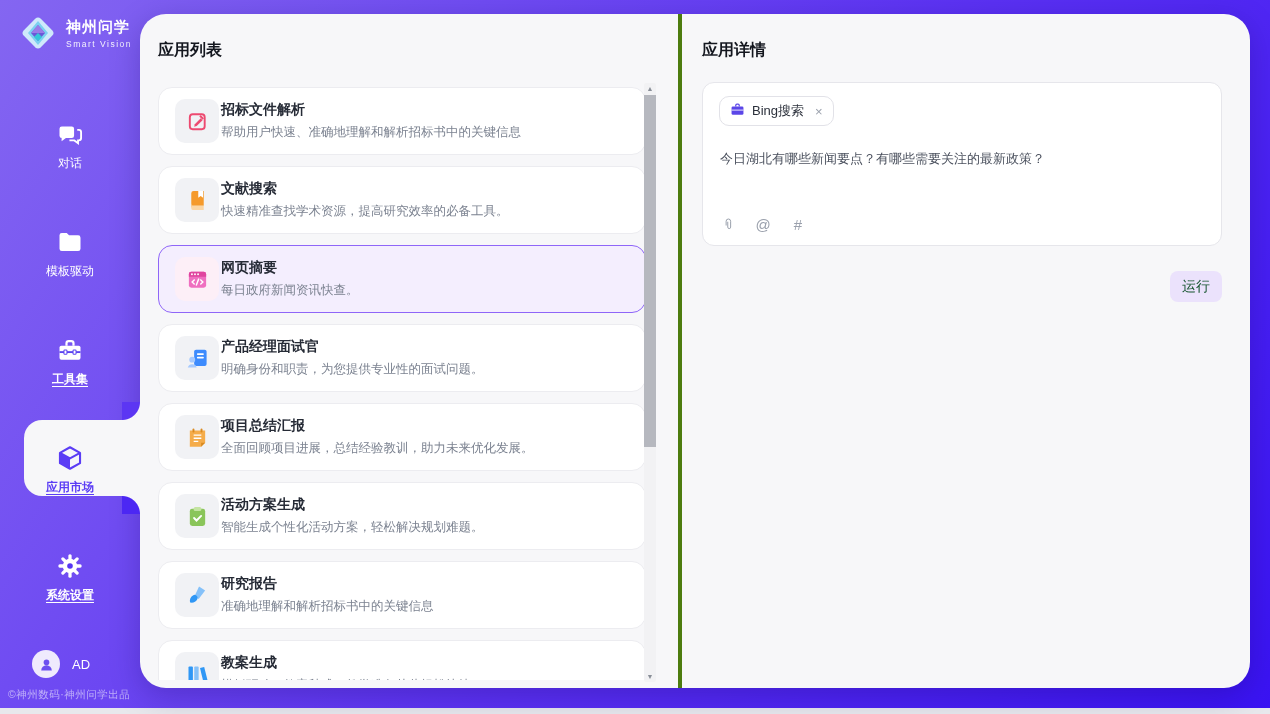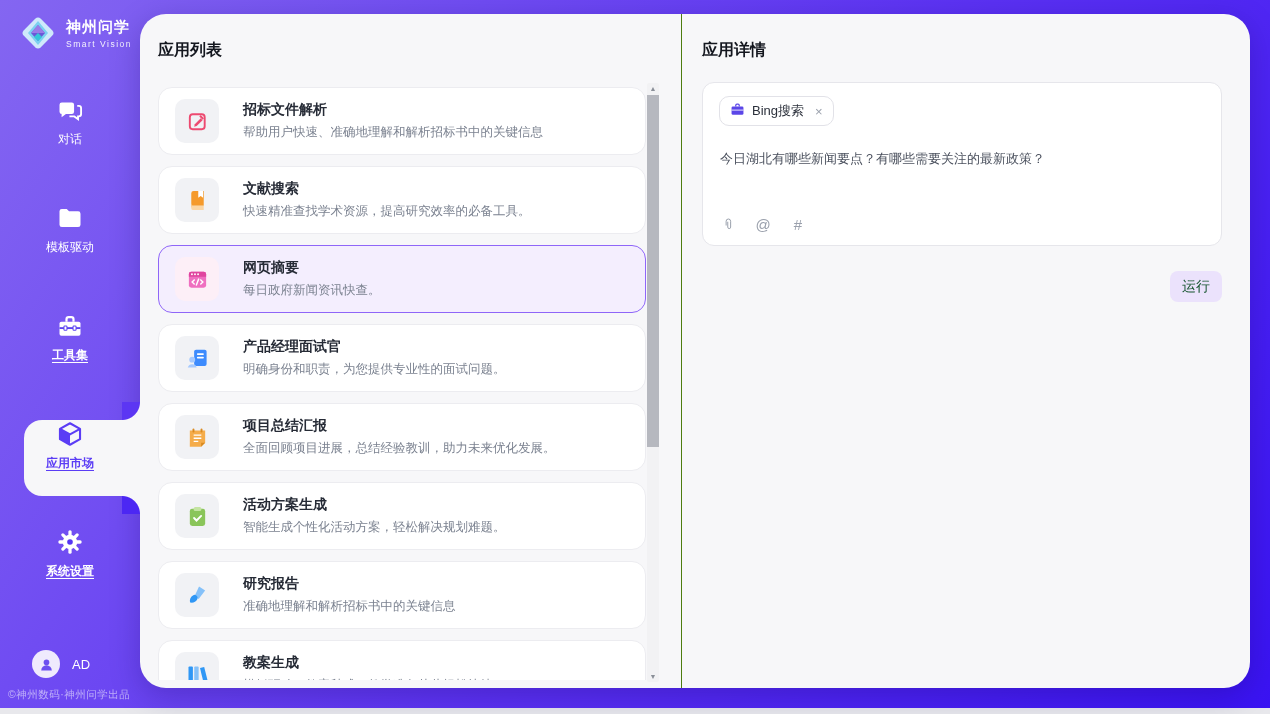--- a/index.html
+++ b/index.html
@@ -12,21 +12,21 @@
   
   .sidebar { position:absolute; left:0; top:0; width:140px; height:708px; color:#fff; }
   .logo { position:absolute; left:18px; top:13px; display:flex; align-items:center; gap:8px; }
   .logo-mark { width:40px; height:40px; display:inline-flex; }
   .logo-mark svg { width:100%; height:100%; }
   .logo-title { font-size:15px; font-weight:bold; letter-spacing:1px; }
   .logo-sub { font-size:8.5px; letter-spacing:1.5px; opacity:.92; margin-top:2px; }
 
   .nav { position:absolute; left:0; top:96px; width:140px; }
   .nav-item { position:relative; height:76px; margin-bottom:32px; display:flex; flex-direction:column;
-              align-items:center; justify-content:flex-start; cursor:pointer; }
+              align-items:center; justify-content:flex-end; cursor:pointer; }
   .nav-icon { width:28px; height:28px; display:inline-flex; position:relative; z-index:2; }
   .nav-icon svg { width:100%; height:100%; }
   .nav-label { position:relative; z-index:2; font-size:12px; margin-top:7px; color:#fff; }
   .nav-label.u { text-decoration:underline; text-underline-offset:3px;font-weight:bold; }
   .nav-item.active .bubble { position:absolute; left:24px; right:0; top:0; bottom:0;
               background:#f7f7f9; border-radius:18px 0 0 18px; z-index:1; }
   .nav-item.active .nav-label { color:#5b3df5; }
   .fillet { position:absolute; right:0; width:18px; height:18px; z-index:1; }
   .fillet.top { top:-18px; background:radial-gradient(circle 18px at 0 0,#5c36f3 17.5px,#f7f7f9 18.5px); }
   .fillet.bottom { bottom:-18px; background:radial-gradient(circle 18px at 0 100%,#4c27f3 17.5px,#f7f7f9 18.5px); }
@@ -38,33 +38,33 @@
   .user-name { font-size:13px; color:#fff; }
   .sidebar-footer { position:absolute; left:8px; bottom:6px; width:132px; font-size:10.5px;
             color:rgba(255,255,255,.55); letter-spacing:.5px; }
 
   
   .content-card { position:absolute; left:140px; top:14px; width:1110px; height:674px;
             background:#f7f7f9; border-radius:26px; box-shadow:0 8px 30px rgba(20,5,90,.25); }
   .panel-title { position:absolute; top:26px; font-size:16px; font-weight:bold; color:#14171f; }
 
   .left-panel { position:absolute; left:0; top:0; width:542px; height:100%;
-            border-right:1px solid #4d7c0f; }
+            border-right:4px solid #4d7c0f; }
   .left-panel .panel-title { left:18px; }
 
   .app-list { position:absolute; left:18px; top:73px; width:488px; bottom:8px;
             display:flex; flex-direction:column; gap:11px; overflow:hidden; }
   .app-card { flex:0 0 68px; background:#fff; border:1px solid #ececf0; border-radius:14px;
             display:flex; align-items:center; padding:0 16px; cursor:pointer; }
   .app-card.selected { background:#f4eefe; border:1.5px solid #8f66f8; }
   .app-icon { width:44px; height:44px; border-radius:10px; background:#f1f2f5; flex:0 0 44px;
             display:flex; align-items:center; justify-content:center; }
   .app-card.selected .app-icon { background:#fdeff7; }
   .app-icon svg { width:23px; height:23px; }
-  .app-text { margin-left:24px; min-width:0; }
+  .app-text { margin-left:2px; min-width:0; }
   .app-title { font-size:14px; font-weight:bold; color:#262b36; }
   .app-desc { font-size:12.5px; color:#7b8290; margin-top:5px; white-space:nowrap; }
 
   .scrollbar { position:absolute; right:22px; top:69px; bottom:6px; width:12px;
             background:#f2f2f4; border-radius:2px; }
   .scroll-arrow { position:absolute; left:0; width:12px; text-align:center; font-size:7px; color:#8a8f98; cursor:pointer; }
   .scroll-arrow.up { top:2px; } .scroll-arrow.down { bottom:2px; }
   .scroll-thumb { position:absolute; left:0; top:12px; width:12px; height:352px; background:#b6b8bf; cursor:pointer; }
 
   .right-panel { position:absolute; left:542px; top:0; right:0; height:100%; }

